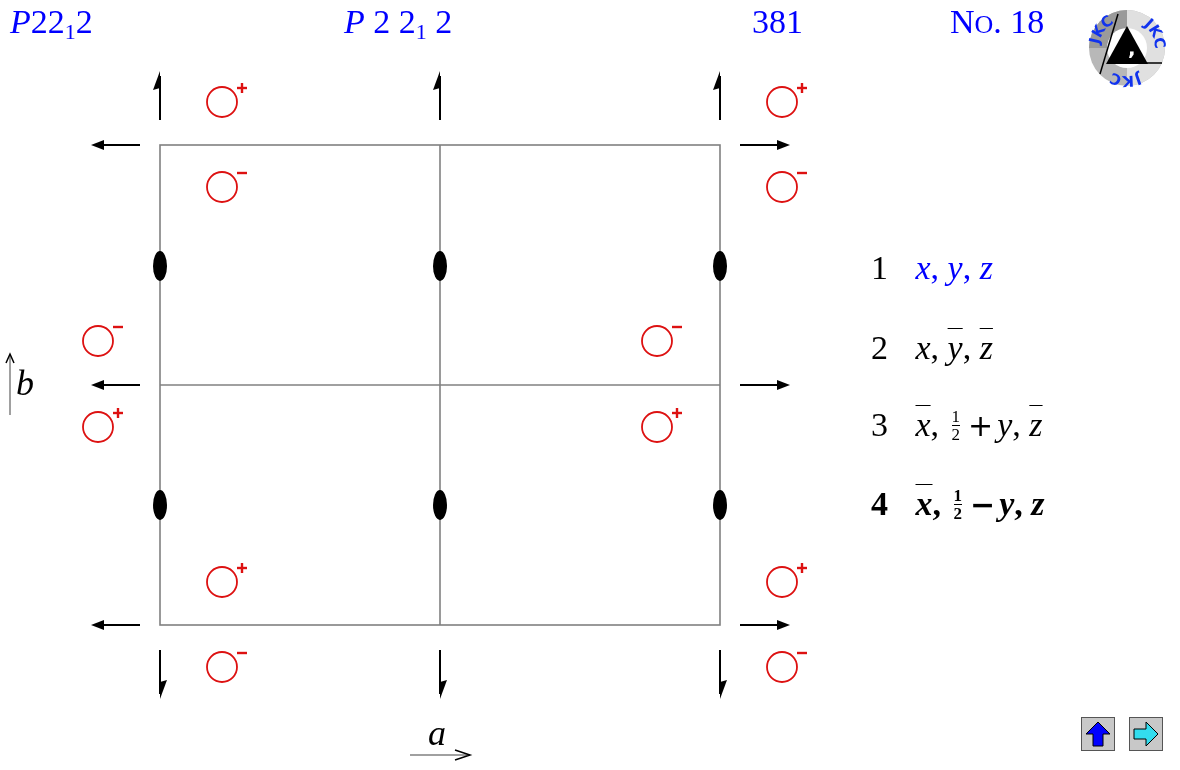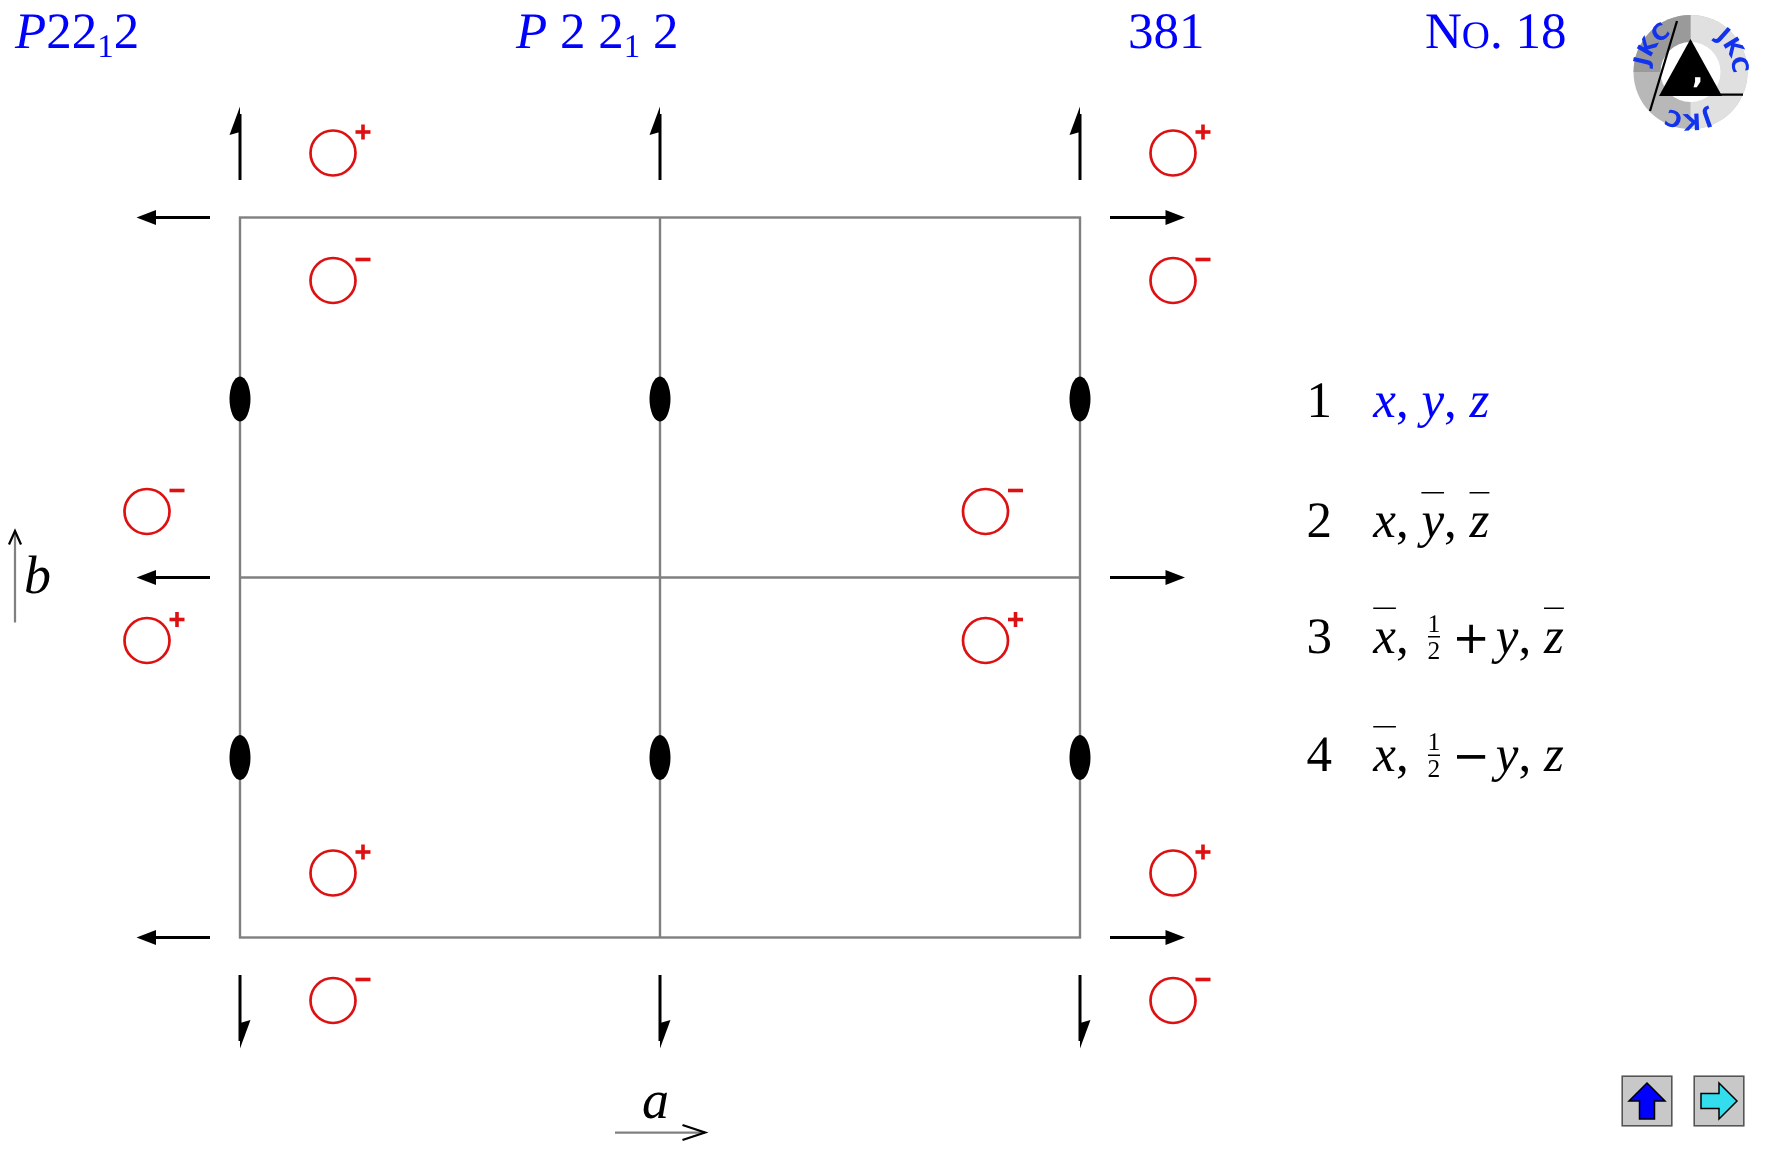--- a/index.html
+++ b/index.html
@@ -21,21 +21,21 @@
   .ops .bar { text-decoration: overline; text-decoration-thickness: 1px; }
   .ops.blue .v { color: #0000ff; }
   .ops.blue .sep { color: #0000ff; }
   .frac { display: inline-block; vertical-align: middle; text-align: center; font-size: 17px; line-height: 17px; margin: 0 4px; position: relative; top: -3px; }
   .frac span { display: block; }
   .frac .den { border-top: 1px solid #000; }
   .sign { font-family: "DejaVu Sans", sans-serif; font-size: 30px; margin: 0 4px; }
   #op1 { top: 248px; }
   #op2 { top: 328px; }
   #op3 { top: 405px; }
-  #op4 { top: 484px; }
+  #op4 { top: 484px; font-weight: bold; }
   .axis-lbl { position: absolute; font-style: italic; font-size: 36px; color: #000; }
   #b-label { left: 16px; top: 362px; }
   #a-label { left: 428px; top: 712px; }
   .navbtn { position: absolute; top: 717px; width: 34px; height: 34px; background: #c8c8c8;
             border: 1px solid #555; box-sizing: border-box; cursor: pointer; }
   #nav-up { left: 1081px; }
   #nav-next { left: 1129px; }
   .navbtn svg { position: absolute; left: 2px; top: 2px; }
 </style>
 </head>

